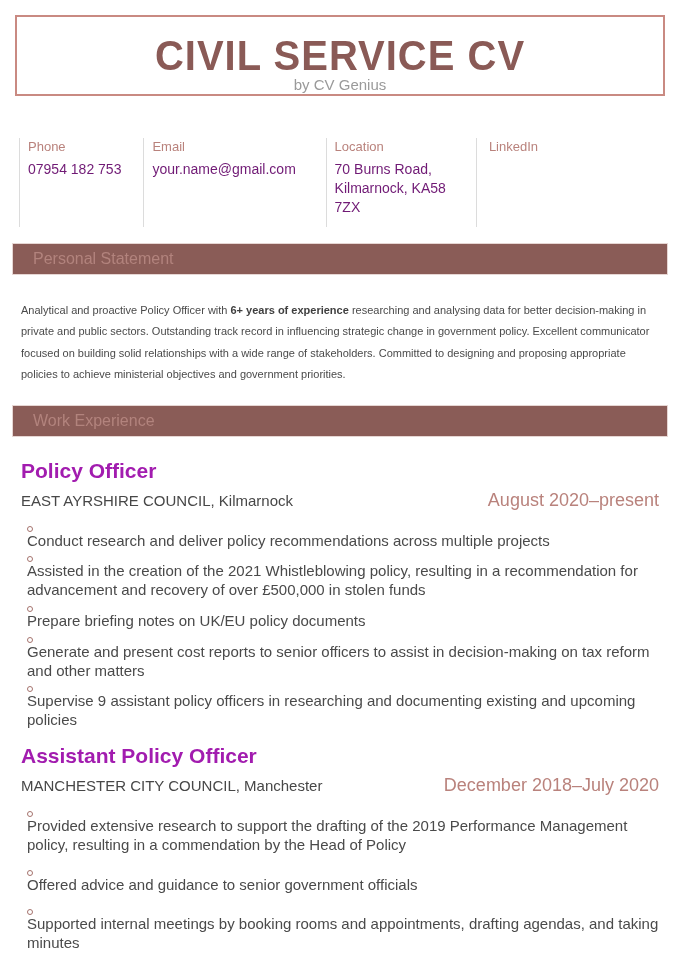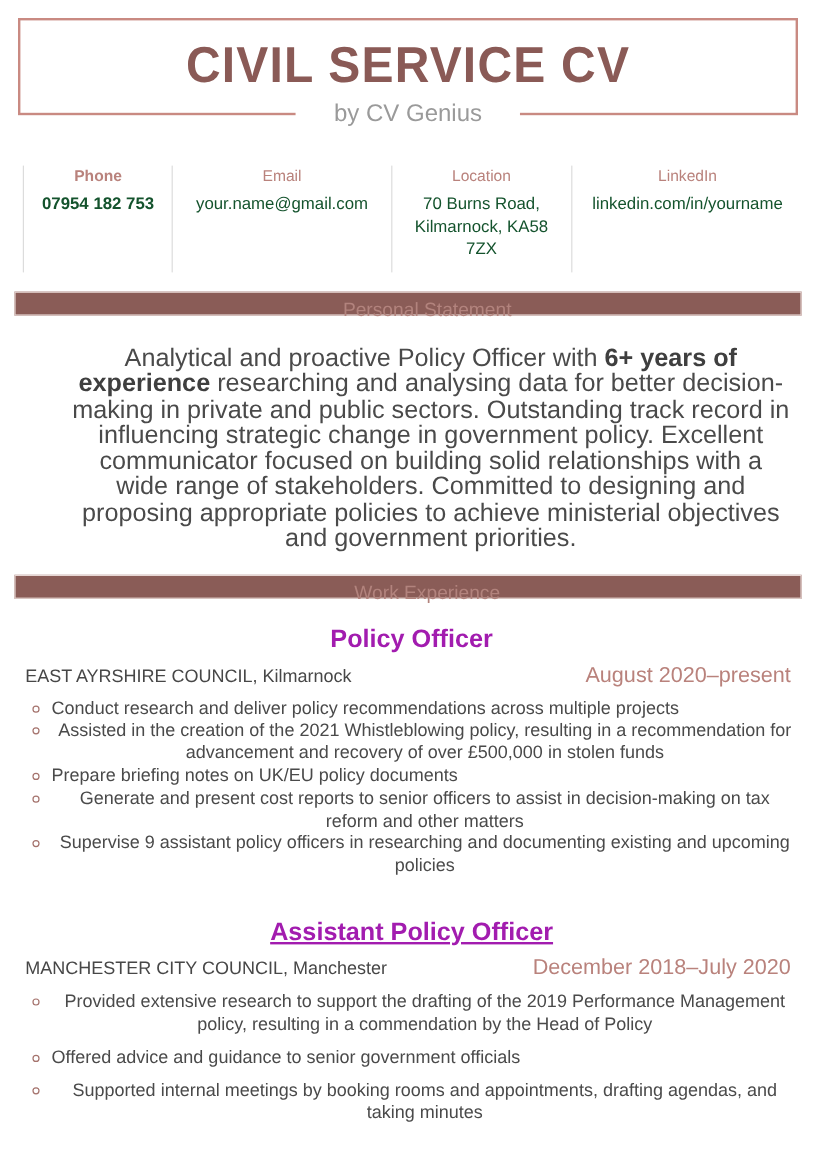--- a/index.html
+++ b/index.html
@@ -4,117 +4,116 @@
 <style>
   * { margin:0; padding:0; box-sizing:border-box; }
   html,body { background:#ffffff; }
   body {
     width:680px; height:962px;
     font-family:"Liberation Sans", sans-serif;
     color:#4a4a4a;
     position:relative;
     overflow:hidden;
   }
-  .page { padding:0 15px;text-align:center; }
+  .page { padding:0 15px; }
 
   
   .title-box {
     position:relative;
     margin-top:15px;
     height:81px;
     border:2px solid #c98a82;
     display:flex; align-items:center; justify-content:center;
   }
   .main-title {
     font-size:40px;
     font-weight:bold;
     color:#8a5a56;
     letter-spacing:1px;
     transform:scaleY(1.05);
     white-space:nowrap;
   }
   .byline {
     position:absolute;
-    left:50%; bottom:0;
+    left:50%; bottom:10px;
     transform:translate(-50%,55%);
     background:#ffffff;
     padding:0 32px;
     color:#9a9a9a;
-    font-size:20px;
+    font-size:15px;
     white-space:nowrap;
   }
 
   
   .contact {
     display:flex;
     margin:42px 0 0 4px;
   }
   .contact-col {
     border-left:1px solid #dcdcdc;
     padding:1px 8px 10px 8px;
   }
-  .contact-col:nth-child(1){ width:125px;font-weight:bold; }
+  .contact-col:nth-child(1){ width:125px; }
   .contact-col:nth-child(2){ width:183px; }
   .contact-col:nth-child(3){ width:151px; }
   .contact-col:nth-child(4){ width:190px;padding-left:12px; }
   .contact-label {
     color:#b9827c;
     font-size:13px;
     margin-bottom:6px;
   }
   .contact-value {
-    color:#14532d;
+    color:#701a75;
     font-size:14px;
     line-height:1.35;
   }
 
   
   .section-bar {
     background:#8a5c57;
     border:1px solid #e6d6d3;
     color:#b2837d;
     font-size:16px;
-    height:20px;
+    height:32px;
     line-height:30px;
-    padding-left:32px;
+    padding-left:20px;
     margin-left:-3px; margin-right:-3px;
   }
   .bar-personal { margin-top:16px; }
   .bar-work { margin-top:19px; }
 
   
   .statement {
     margin-top:25px;
     padding:0 6px;
-    font-size:21px;
+    font-size:11px;
     line-height:21.5px;
     color:#4a4a4a;
-    margin-left:38px;
   }
   .statement b { color:#3f3f3f; }
 
   
   .job-title {
     font-weight:bold;
     color:#a21caf;
     font-size:21px;
     padding-left:6px;
   }
   .job1 .job-title { margin-top:22px; }
-  .job2 .job-title { margin-top:33px;text-decoration:underline; }
+  .job2 .job-title { margin-top:14px; }
   .job-meta {
     display:flex; justify-content:space-between; align-items:baseline;
     margin-top:7px;
     padding:0 6px;
   }
   .employer { font-size:15px; color:#474747; }
   .dates { font-size:18px; color:#b9827c; }
 
   ul.bullets { list-style:none; margin-top:9px; padding-left:12px; }
-  li.bullet { display:flex; }
+  li.bullet { display:flex;flex-direction:column; }
   .bullet-marker {
     flex:0 0 auto;
     width:6px; height:6px;
     border:1px solid #a5736d;
     border-radius:50%;
     margin:6px 10px 0 0;
   }
   .bullet-text { font-size:15px; line-height:18.8px; color:#4a4a4a; }
   .job1 li.bullet { margin-bottom:0px; }
   .job2 li.bullet { margin-bottom:9px; }
@@ -137,21 +136,20 @@
     <div class="contact-col">
       <div class="contact-label">Email</div>
       <div class="contact-value">your.name@gmail.com</div>
     </div>
     <div class="contact-col">
       <div class="contact-label">Location</div>
       <div class="contact-value">70 Burns Road, Kilmarnock, KA58 7ZX</div>
     </div>
     <div class="contact-col">
       <div class="contact-label">LinkedIn</div>
-      <div class="contact-value">linkedin.com/in/yourname</div>
     </div>
   </div>
 
   <div class="section-bar bar-personal">Personal Statement</div>
 
   <p class="statement"><span>Analytical and proactive Policy Officer with </span><b>6+ years of experience</b><span> researching and analysing data for better decision-making in private and public sectors. Outstanding track record in influencing strategic change in government policy. Excellent communicator focused on building solid relationships with a wide range of stakeholders. Committed to designing and proposing appropriate policies to achieve ministerial objectives and government priorities.</span></p>
 
   <div class="section-bar bar-work">Work Experience</div>
 
   <div class="job job1">

